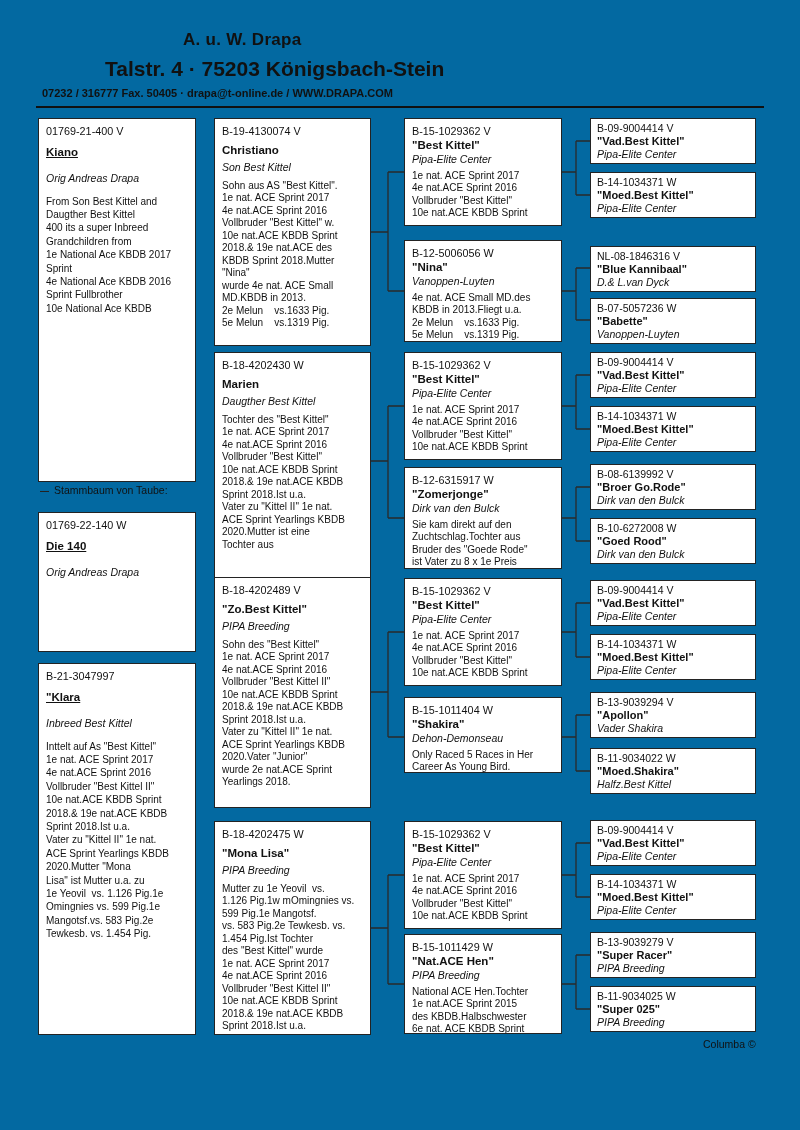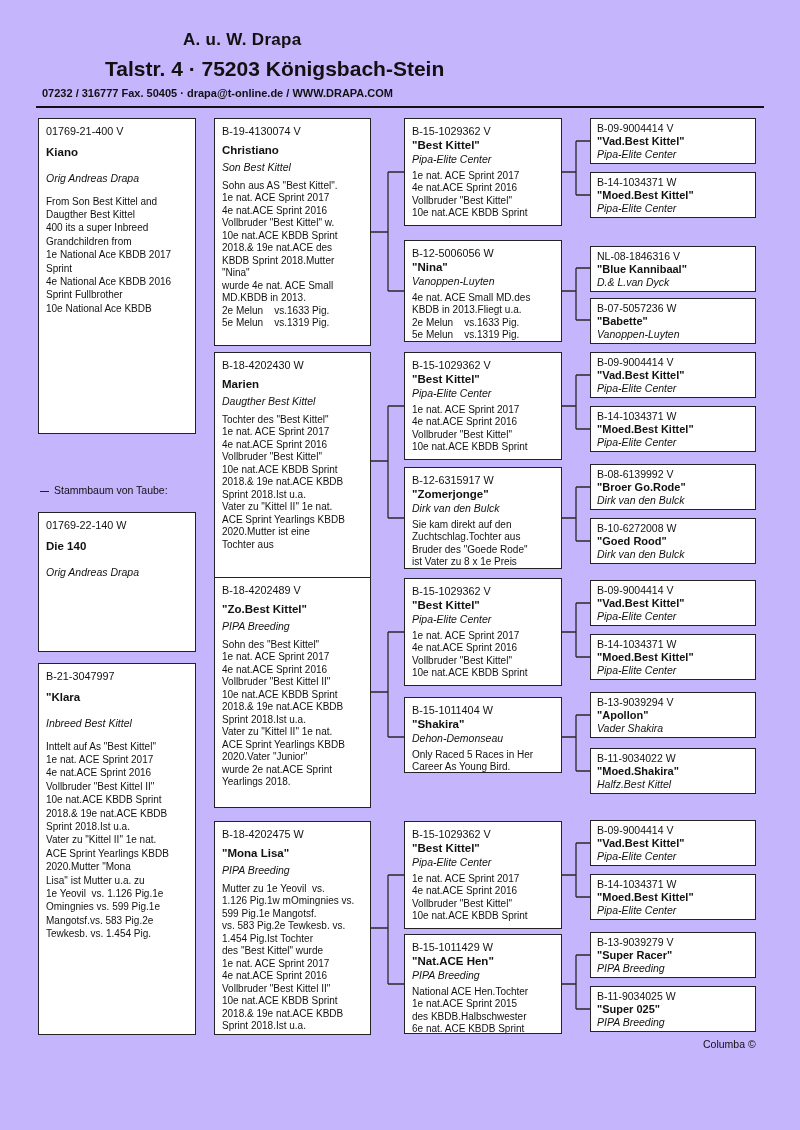--- a/index.html
+++ b/index.html
@@ -1,32 +1,32 @@
 <!DOCTYPE html>
 <html><head>
 <meta charset="utf-8">
 <style>
   * { margin:0; padding:0; box-sizing:border-box; }
   html,body { background:#ffffff; }
   body { font-family:"Liberation Sans","DejaVu Sans",sans-serif; color:#111; }
-  .page { position:relative; width:800px; height:1130px; background:#c4b5fd; overflow:hidden; }
+  .page { position:relative; width:800px; height:1130px; background:#0369a1; overflow:hidden; }
 
   .h-title   { position:absolute; left:183px; top:30px;  font-size:17px; font-weight:bold; letter-spacing:.3px; }
   .h-address { position:absolute; left:105px; top:57px;  font-size:21px; font-weight:bold; }
   .h-contact { position:absolute; left:42px;  top:87px;  font-size:11px; font-weight:bold; }
   .h-rule    { position:absolute; left:36px;  top:106px; width:728px; height:2px; background:#111; }
 
   .pbox { position:absolute; border:1.3px solid #232323; background:#fff; padding:6px 7px; overflow:hidden; }
   .ring  { font-size:10.8px; line-height:13px; }
   .bname { font-weight:bold; font-size:11.5px; line-height:13.5px; }
   .bsub  { font-style:italic; font-size:10.5px; line-height:13px; }
   .bbody { font-size:10px; white-space:pre-wrap; line-height:12.6px; }
 
   .g1 { width:158px; left:38px; }
-  .g1 .bname { margin-top:8px; }  .g1 .bsub { margin-top:12px; }
+  .g1 .bname { margin-top:8px;text-decoration:underline; }  .g1 .bsub { margin-top:12px; }
   .g1 .bbody { margin-top:10px; line-height:13.4px; }
 
   .g2 { width:157px; left:214px; }
   .g2 .bname { margin-top:6px; }  .g2 .bsub { margin-top:3px; }
   .g2 .bbody { margin-top:6px; line-height:12.5px; }
 
   .g3 { width:158px; left:404px; }
   .g3 .bname { margin-top:1px; }
   .g3 .bbody { margin-top:4px; }
 
@@ -61,21 +61,21 @@
       <path d="M562 291H576M576 268V320M576 268H590M576 320H590"></path>
       <path d="M562 406H576M576 375V429M576 375H590M576 429H590"></path>
       <path d="M562 518H576M576 487V541M576 487H590M576 541H590"></path>
       <path d="M562 632H576M576 603V657M576 603H590M576 657H590"></path>
       <path d="M562 737H576M576 715V771M576 715H590M576 771H590"></path>
       <path d="M562 875H576M576 843V897M576 843H590M576 897H590"></path>
       <path d="M562 984H576M576 955V1009M576 955H590M576 1009H590"></path>
     </g>
   </svg>
 
-  <div class="pbox g1" style="top:118px;height:316px">
+  <div class="pbox g1" style="top:118px;height:364px">
     <div class="ring">01769-21-400 V</div>
     <div class="bname">Kiano</div>
     <div class="bsub">Orig Andreas Drapa</div>
     <div class="bbody">From Son Best Kittel and
 Daugther Best Kittel
 400 its a super Inbreed
 Grandchildren from
 1e National Ace KBDB 2017
 Sprint
 4e National Ace KBDB 2016

